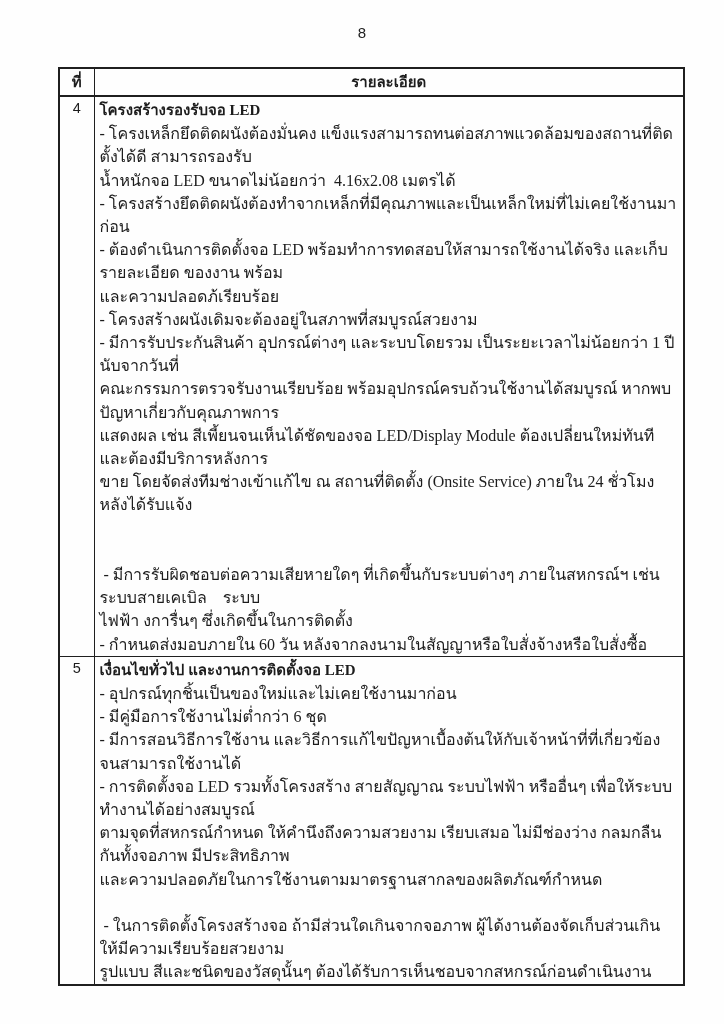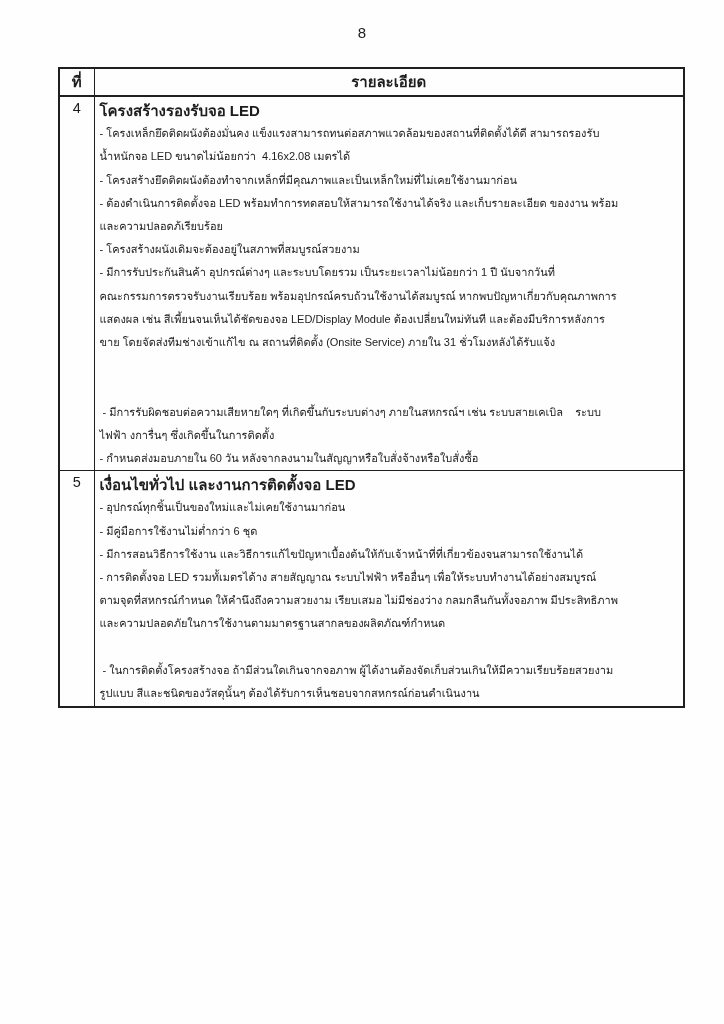--- a/index.html
+++ b/index.html
@@ -49,31 +49,32 @@
     text-align: center;
     padding: 1px 0;
   }
   td.cell-no {
     text-align: center;
     font-size: 14.5px;
     padding-top: 3px;
   }
   td.cell-detail {
     padding: 2px 5px 0 5px;
+    font-family: Liberation Serif, serif;
   }
   .row-4 { height: 371px; }
   .row-5 { height: 236px; }
   .cell-title {
     font-weight: bold;
     font-size: 15px;
     line-height: 23.2px;
     white-space: pre-wrap;
   }
   .line {
-    font-size: 11px;
+    font-size: 16px;
     line-height: 23.2px;
     min-height: 23.2px;
     white-space: pre-wrap;
   }
 </style>
 </head>
 <body>
 
 <div class="page">
 
@@ -98,38 +99,38 @@
           <div>
               <div class="line">- โครงเหล็กยึดติดผนังต้องมั่นคง แข็งแรงสามารถทนต่อสภาพแวดล้อมของสถานที่ติดตั้งได้ดี สามารถรองรับ</div>
               <div class="line">น้ำหนักจอ LED ขนาดไม่น้อยกว่า  4.16x2.08 เมตรได้</div>
               <div class="line">- โครงสร้างยึดติดผนังต้องทำจากเหล็กที่มีคุณภาพและเป็นเหล็กใหม่ที่ไม่เคยใช้งานมาก่อน</div>
               <div class="line">- ต้องดำเนินการติดตั้งจอ LED พร้อมทำการทดสอบให้สามารถใช้งานได้จริง และเก็บรายละเอียด ของงาน พร้อม</div>
               <div class="line">และความปลอดภ้เรียบร้อย</div>
               <div class="line">- โครงสร้างผนังเดิมจะต้องอยู่ในสภาพที่สมบูรณ์สวยงาม</div>
               <div class="line">- มีการรับประกันสินค้า อุปกรณ์ต่างๆ และระบบโดยรวม เป็นระยะเวลาไม่น้อยกว่า 1 ปี นับจากวันที่</div>
               <div class="line">คณะกรรมการตรวจรับงานเรียบร้อย พร้อมอุปกรณ์ครบถ้วนใช้งานได้สมบูรณ์ หากพบปัญหาเกี่ยวกับคุณภาพการ</div>
               <div class="line">แสดงผล เช่น สีเพี้ยนจนเห็นได้ชัดของจอ LED/Display Module ต้องเปลี่ยนใหม่ทันที และต้องมีบริการหลังการ</div>
-              <div class="line">ขาย โดยจัดส่งทีมช่างเข้าแก้ไข ณ สถานที่ติดตั้ง (Onsite Service) ภายใน 31 ชั่วโมงหลังได้รับแจ้ง</div>
+              <div class="line">ขาย โดยจัดส่งทีมช่างเข้าแก้ไข ณ สถานที่ติดตั้ง (Onsite Service) ภายใน 24 ชั่วโมงหลังได้รับแจ้ง</div>
               <div class="line"></div>
               <div class="line"></div>
               <div class="line"> - มีการรับผิดชอบต่อความเสียหายใดๆ ที่เกิดขึ้นกับระบบต่างๆ ภายในสหกรณ์ฯ เช่น ระบบสายเคเบิล    ระบบ</div>
               <div class="line">ไฟฟ้า งการื่นๆ ซึ่งเกิดขึ้นในการติดตั้ง</div>
               <div class="line">- กำหนดส่งมอบภายใน 60 วัน หลังจากลงนามในสัญญาหรือใบสั่งจ้างหรือใบสั่งซื้อ</div>
             </div>
         </td>
       </tr>
       <tr class="row-5">
         <td class="cell-no">5</td>
         <td class="cell-detail">
           <div class="cell-title">เงื่อนไขทั่วไป และงานการติดตั้งจอ LED</div>
           <div>
               <div class="line">- อุปกรณ์ทุกชิ้นเป็นของใหม่และไม่เคยใช้งานมาก่อน</div>
               <div class="line">- มีคู่มือการใช้งานไม่ต่ำกว่า 6 ชุด</div>
               <div class="line">- มีการสอนวิธีการใช้งาน และวิธีการแก้ไขปัญหาเบื้องต้นให้กับเจ้าหน้าที่ที่เกี่ยวข้องจนสามารถใช้งานได้</div>
-              <div class="line">- การติดตั้งจอ LED รวมทั้เมตรได้าง สายสัญญาณ ระบบไฟฟ้า หรืออื่นๆ เพื่อให้ระบบทำงานได้อย่างสมบูรณ์</div>
+              <div class="line">- การติดตั้งจอ LED รวมทั้งโครงสร้าง สายสัญญาณ ระบบไฟฟ้า หรืออื่นๆ เพื่อให้ระบบทำงานได้อย่างสมบูรณ์</div>
               <div class="line">ตามจุดที่สหกรณ์กำหนด ให้คำนึงถึงความสวยงาม เรียบเสมอ ไม่มีช่องว่าง กลมกลืนกันทั้งจอภาพ มีประสิทธิภาพ</div>
               <div class="line">และความปลอดภัยในการใช้งานตามมาตรฐานสากลของผลิตภัณฑ์กำหนด</div>
               <div class="line"></div>
               <div class="line"> - ในการติดตั้งโครงสร้างจอ ถ้ามีส่วนใดเกินจากจอภาพ ผู้ได้งานต้องจัดเก็บส่วนเกินให้มีความเรียบร้อยสวยงาม</div>
               <div class="line">รูปแบบ สีและชนิดของวัสดุนั้นๆ ต้องได้รับการเห็นชอบจากสหกรณ์ก่อนดำเนินงาน</div>
             </div>
         </td>
       </tr>
     </tbody>
   </table>

